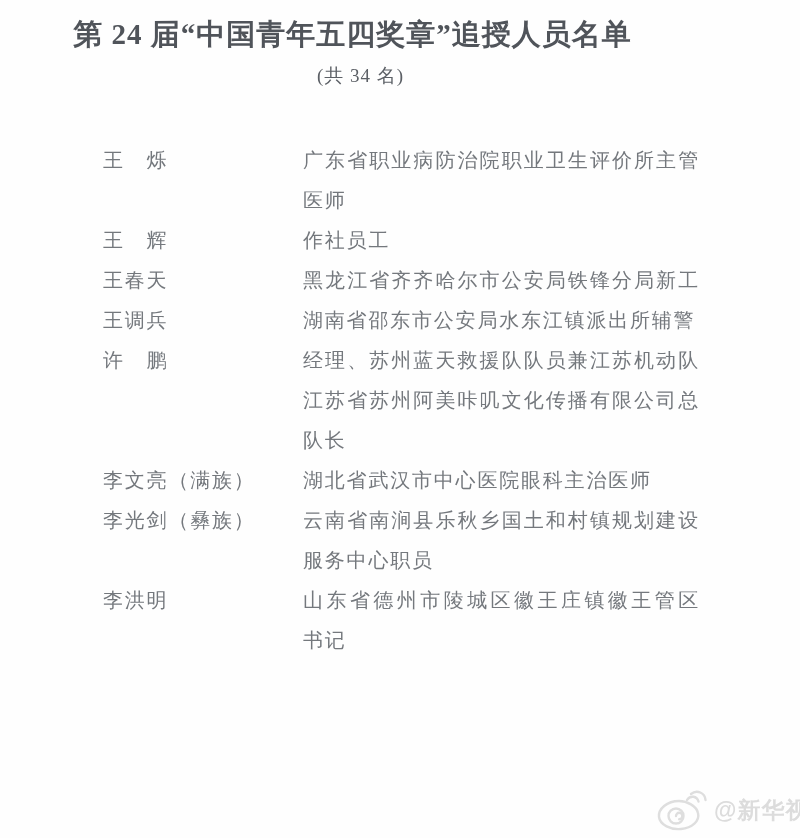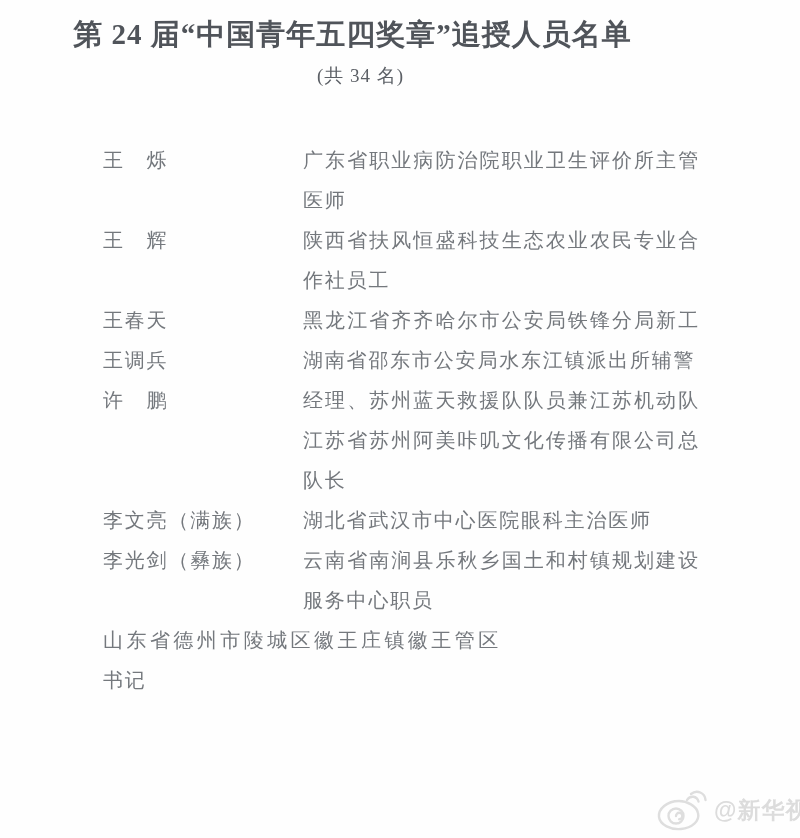--- a/index.html
+++ b/index.html
@@ -86,21 +86,20 @@
       <div class="name">王　烁</div>
       <div class="desc">
         <div class="line fill">广东省职业病防治院职业卫生评价所主管</div>
         <div class="line">医师</div>
       </div>
     </div>
 
     <div class="entry">
       <div class="name">王　辉</div>
       <div class="desc">
-        <div class="line fill">陕西省扶风恒盛科技生态农业农民专业合</div>
         <div class="line">作社员工</div>
       </div>
     </div>
 
     <div class="entry">
       <div class="name">王春天</div>
       <div class="desc">
         <div class="line fill">黑龙江省齐齐哈尔市公安局铁锋分局新工</div>
       </div>
     </div>
@@ -131,20 +130,21 @@
 
     <div class="entry">
       <div class="name">李光剑（彝族）</div>
       <div class="desc">
         <div class="line fill">云南省南涧县乐秋乡国土和村镇规划建设</div>
         <div class="line">服务中心职员</div>
       </div>
     </div>
 
     <div class="entry">
+      <div class="name">李洪明</div>
       <div class="desc">
         <div class="line fill">山东省德州市陵城区徽王庄镇徽王管区</div>
         <div class="line">书记</div>
       </div>
     </div>
 
   </div>
 
   <div class="watermark">
     <svg class="wb-logo" viewBox="0 0 56 44">

